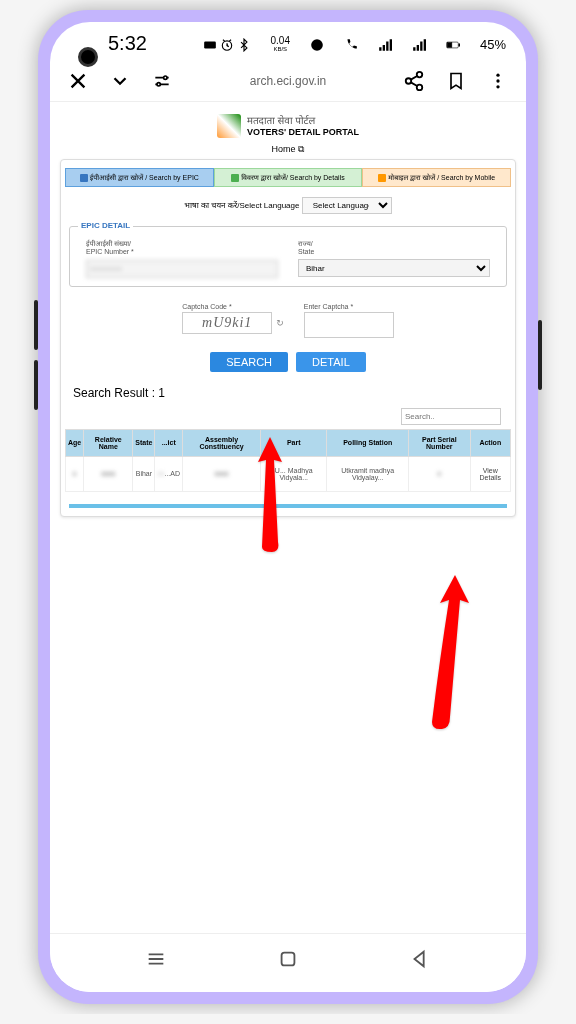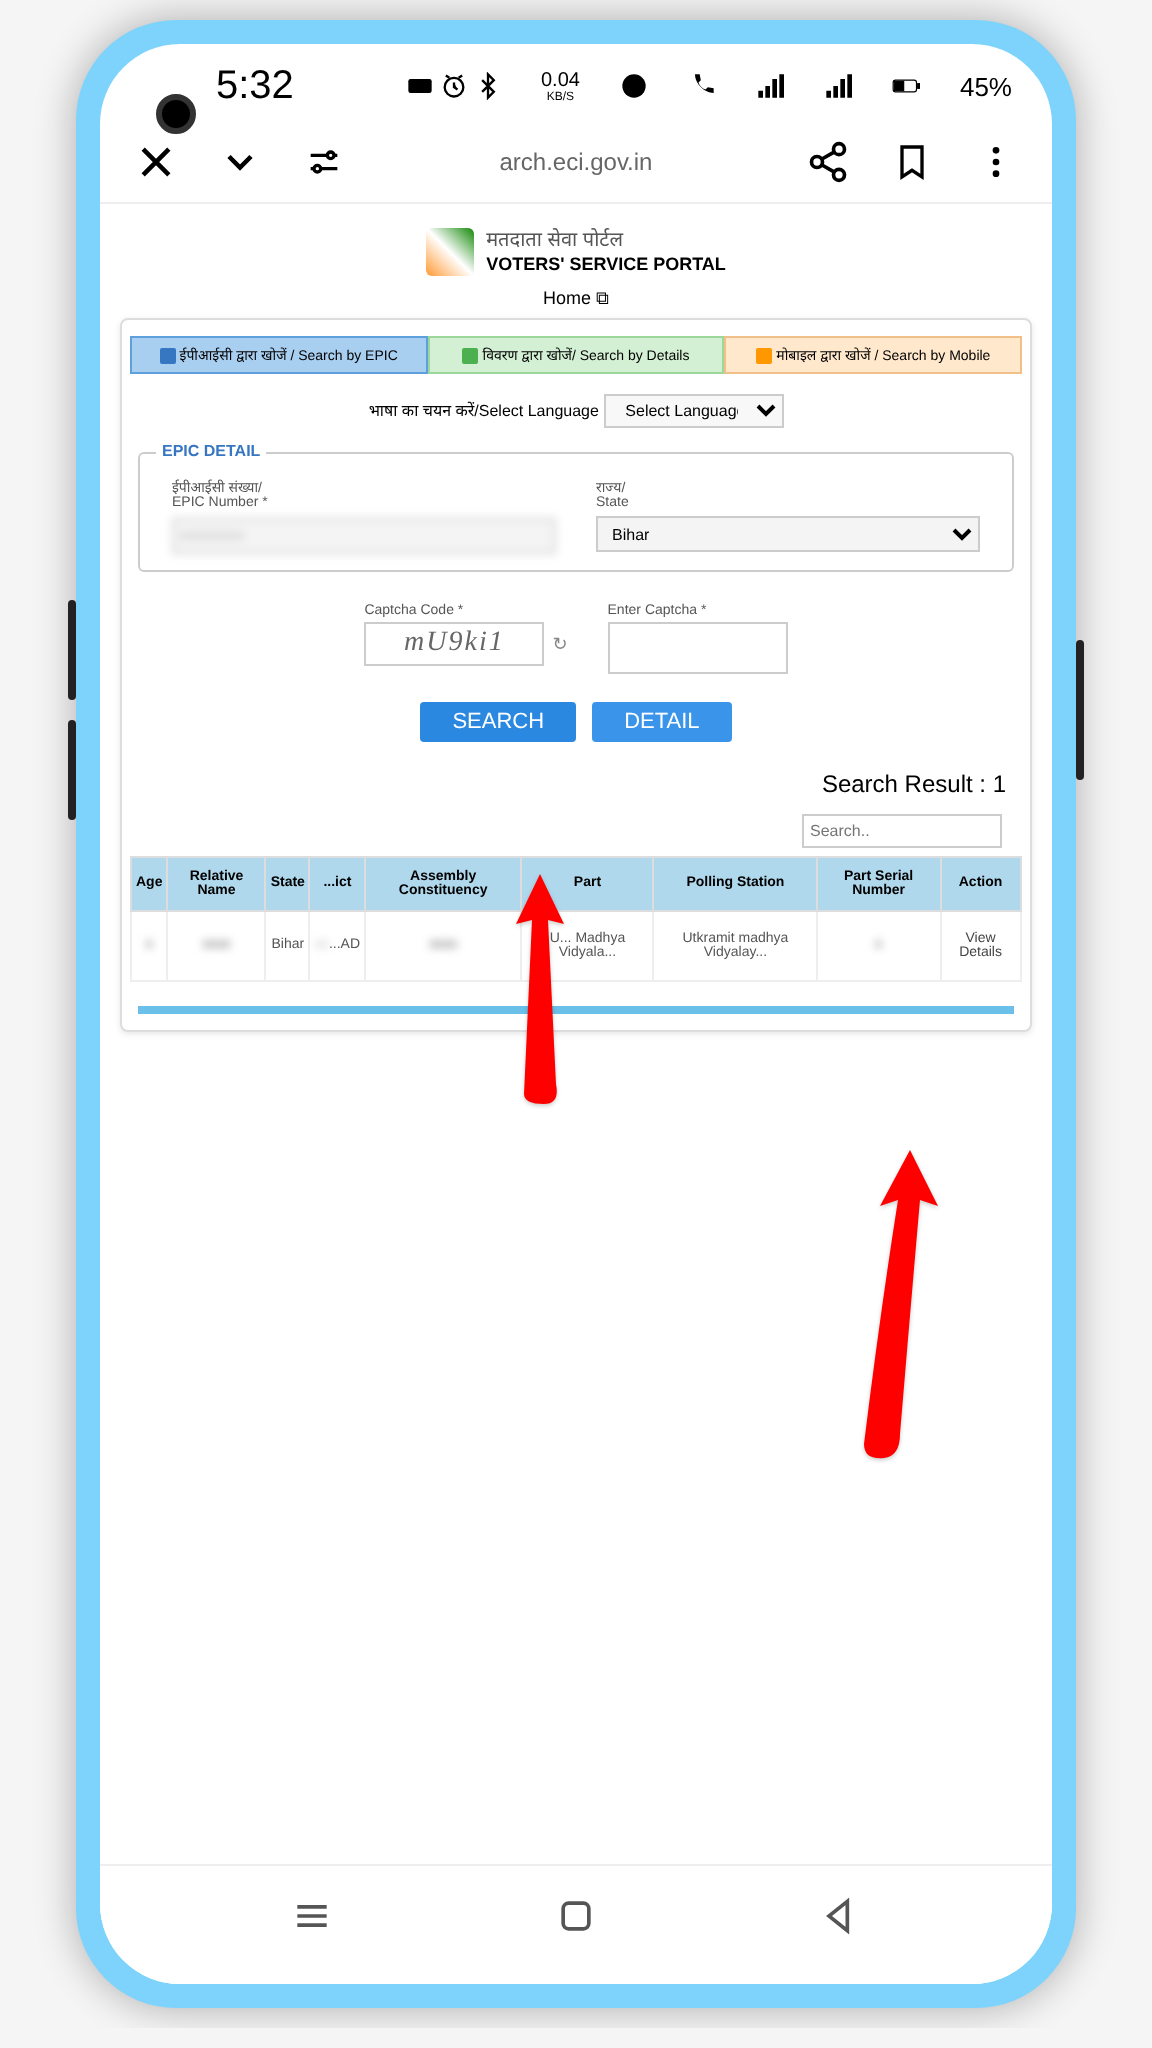--- a/index.html
+++ b/index.html
@@ -1,22 +1,22 @@
 <!DOCTYPE html>
 <html><head>
 <meta charset="utf-8">
 <style>
 * { margin: 0; padding: 0; box-sizing: border-box; font-family: -apple-system, Arial, sans-serif; }
 body { background: #f5f5f5; display: flex; justify-content: center; padding: 10px; }
-.phone-frame { width: 500px; background: #7dd3fc; border-radius: 50px; padding: 12px; box-shadow: 0 0 20px rgba(0,0,0,0.3); position: relative; }
+.phone-frame { width: 500px; background: #c4b5fd; border-radius: 50px; padding: 12px; box-shadow: 0 0 20px rgba(0,0,0,0.3); position: relative; }
 .phone-screen { background: #fff; border-radius: 40px; overflow: hidden; height: 970px; position: relative; }
 .camera-hole { position: absolute; top: 25px; left: 28px; width: 20px; height: 20px; background: #000; border-radius: 50%; z-index: 100; border: 3px solid #333; }
 .status-bar { display: flex; justify-content: space-between; align-items: center; padding: 10px 20px 6px 28px; font-size: 18px; font-weight: 500; }
 .status-left { padding-left: 30px; font-size: 20px; }
-.status-right { display: flex; align-items: flex-start; gap: 20px; font-size: 13px; }
+.status-right { display: flex; align-items: flex-end; gap: 20px; font-size: 13px; }
 .status-icons { display: flex; align-items: center; gap: 3px; }
 .icon-sm { width: 14px; height: 14px; }
 .browser-bar { display: flex; align-items: center; padding: 8px 16px; gap: 18px; border-bottom: 1px solid #eee; }
 .browser-bar .title-area { flex: 1; text-align: center; }
 .browser-bar .page-title { font-size: 20px; font-weight: 500; }
 .browser-bar .page-url { font-size: 12px; color: #666; }
 .icon-btn { width: 24px; height: 24px; display: flex; align-items: center; justify-content: center; font-size: 22px; }
 .content { padding: 6px; overflow: auto; }
 .portal-header { display: flex; align-items: center; justify-content: center; gap: 6px; padding: 6px; font-size: 10px; }
 .portal-header .logo { width: 24px; height: 24px; background: linear-gradient(45deg, #ff9933, #fff, #138808); border-radius: 3px; }
@@ -41,21 +41,21 @@
 .field { flex: 1; }
 .field-label { font-size: 7px; color: #555; display: block; margin-bottom: 2px; }
 .field-input { width: 100%; font-size: 8px; padding: 3px; border: 1px solid #ccc; background: #f4f4f4; height: 18px; }
 .captcha-row { display: flex; gap: 20px; justify-content: center; padding: 10px 40px; }
 .captcha-box { width: 90px; height: 22px; border: 1px solid #ccc; background: #fff; font-family: cursive; font-style: italic; font-size: 14px; color: #666; display: flex; align-items: center; justify-content: center; letter-spacing: 1px; }
 .refresh-icon { font-size: 9px; color: #888; margin-left: 4px; }
 .btn-row { display: flex; gap: 8px; justify-content: center; padding: 4px; }
 .btn { padding: 4px 16px; font-size: 11px; color: #fff; border: none; border-radius: 2px; }
 .btn.search { background: #2b88e0; }
 .btn.clear { background: #3a95ea; }
-.result-title { font-size: 12px; font-weight: 500; padding: 10px 8px 4px; text-align: right; }
+.result-title { font-size: 12px; font-weight: 500; padding: 10px 8px 4px; }
 .filter-input { width: 100px; font-size: 8px; padding: 3px; border: 1px solid #ccc; float: right; margin: 4px 10px; }
 .result-table { width: 100%; border-collapse: collapse; margin-top: 4px; clear: both; font-size: 7px; }
 .result-table th { background: #b0d8ec; padding: 6px 2px; border: 1px solid #ddd; font-weight: bold; font-size: 7px; }
 .result-table td { padding: 10px 2px; border: 1px solid #eee; text-align: center; font-size: 7px; color: #555; }
 .blur { filter: blur(2px); color: #bbb; }
 .view-link { color: #444; font-size: 7px; }
 .bottom-border { height: 4px; background: #6ac0e8; margin: 12px 4px 4px; }
 .gradient-bg { position: absolute; top: 290px; left: 0; right: 0; height: 360px; background: linear-gradient(180deg, #5fb8e0 0%, #ffffff 100%); z-index: -1; }
 .nav-bar { position: absolute; bottom: 0; left: 0; right: 0; display: flex; justify-content: space-around; padding: 14px 40px 18px; border-top: 1px solid #eee; background: #fff; }
 .nav-icon { width: 22px; height: 22px; }
@@ -160,21 +160,21 @@
             <circle cx="12" cy="19" r="2"></circle>
           </svg>
       </span>
     </div>
 
     <div class="content" style="position:relative; z-index:1;">
       <div class="portal-header">
         <div class="logo"></div>
         <div class="titles">
           <div class="hindi">मतदाता सेवा पोर्टल</div>
-          <div class="eng">VOTERS' SERVICE PORTAL</div>
+          <div class="eng">VOTERS' DETAIL PORTAL</div>
         </div>
       </div>
       <div class="home-link"><span>Home</span> ⧉</div>
 
       <div class="main-box" style="position:relative; background:#fff;">
 
         <div class="tabs">
           <div class="tab active">
             <span class="tab-icon" style="background:#3776c0;border-radius:1px"></span><span>ईपीआईसी द्वारा खोजें / Search by EPIC</span>
           </div>

